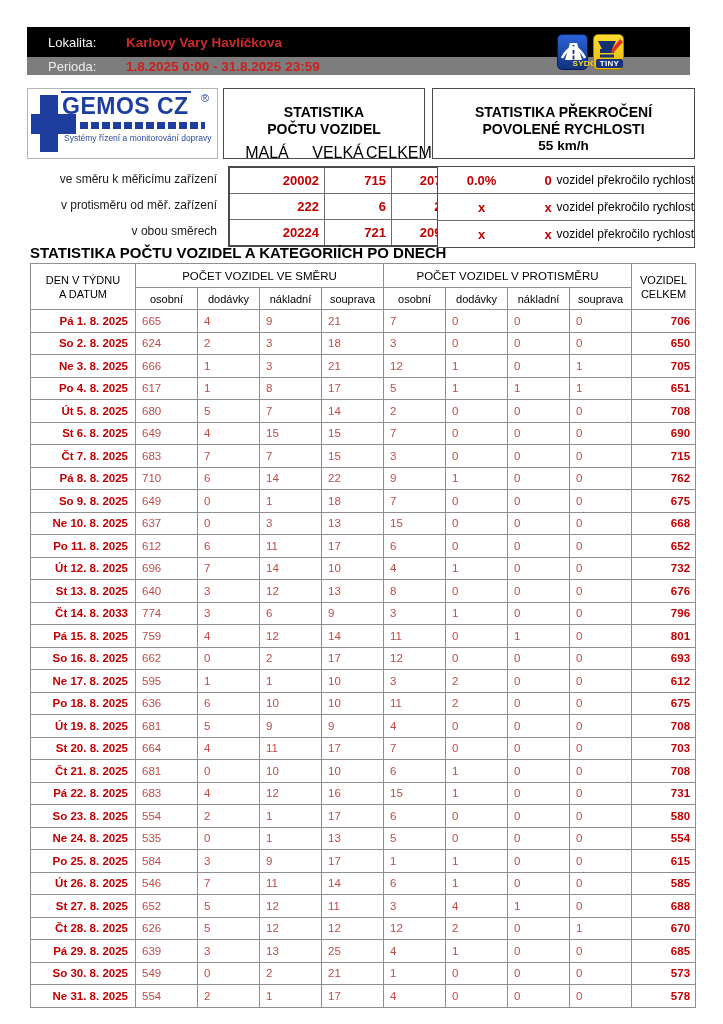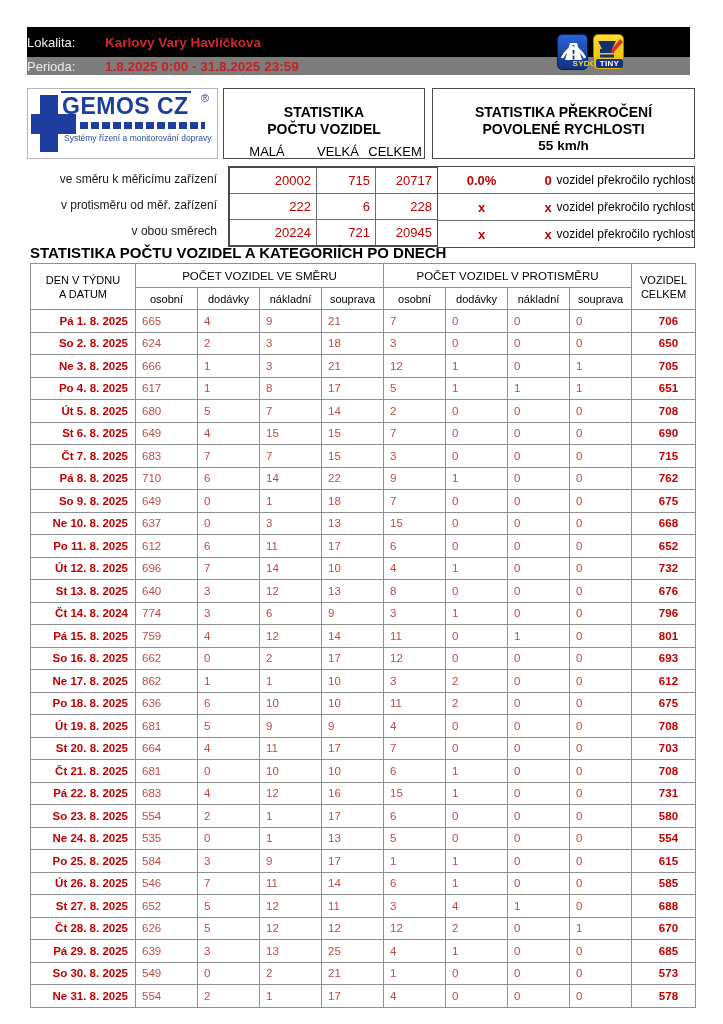--- a/index.html
+++ b/index.html
@@ -6,21 +6,21 @@
   body {
     width:723px; height:1024px; background:#ffffff; position:relative;
     font-family:"Liberation Sans","DejaVu Sans",sans-serif; color:#000;
     overflow:hidden;
   }
 
   
   .bar { position:absolute; left:27px; width:663px; display:flex; align-items:center; }
   .bar-black { top:27px; height:30px; background:#000000; }
   .bar-gray  { top:57px; height:18px; background:#7d7d7d; }
-  .bar-label { font-size:13px; width:70px; }
+  .bar-label { font-size:13px; margin-left:21px; width:70px; }
   .bar-black .bar-label { color:#f0f0f0; }
   .bar-gray  .bar-label { color:#ececec; }
   .bar-value { font-size:13.5px; font-weight:bold; margin-left:8px; }
   .bar-black .bar-value { color:#cc2a2a; }
   .bar-gray  .bar-value { color:#cc1f1f; }
 
   
   .appicon { position:absolute; top:34px; width:31px; height:36px; border-radius:5px; box-sizing:border-box; }
   .appicon svg { position:absolute; top:1px; left:0; }
   .appicon .lbl { position:absolute; bottom:1px; left:12px; width:100%; text-align:center;
@@ -42,32 +42,32 @@
                  background:repeating-linear-gradient(90deg,#1d3e9e 0 8px,transparent 8px 11px); }
   .logo-tagline { position:absolute; left:36px; top:44px; font-size:8.5px; color:#2c4aa0; }
 
   
   .hdr-box { position:absolute; top:88px; height:71px; border:1.5px solid #4a4a4a;
              box-sizing:border-box; text-align:center; }
   .hdr-box .t1 { font-size:14px; font-weight:bold; margin-top:15px; line-height:17px; }
   .hdr-box .t2 { font-size:14px; font-weight:bold; line-height:17px; }
   .hdr-box .t3 { font-size:13.5px; font-weight:bold; line-height:16px; }
   .vbox { left:223px; width:202px; }
-  .vbox .cols { display:flex; margin-top:6px; font-size:13px; font-weight:normal; }
+  .vbox .cols { display:flex; margin-top:6px; font-size:16px; font-weight:normal; }
   .vbox .cols span:nth-child(1){ width:86px; text-align:center; }
   .vbox .cols span:nth-child(2){ width:56px; text-align:center; }
   .vbox .cols span:nth-child(3){ width:58px; text-align:center; }
   .sbox { left:432px; width:263px; }
 
   
   .sum-label { position:absolute; left:27px; width:190px; height:26px; line-height:26px;
                text-align:right; font-size:12px; color:#1a1a1a; }
   .boxA { position:absolute; left:228px; top:166px; border-collapse:collapse; table-layout:fixed; }
-  .boxA td { border:1px solid #6e6e6e; width:64px; height:25px; text-align:right; padding:0 5px 0 0;
-             font-size:13px; font-weight:normal; color:#c00000; }
+  .boxA td { border:1px solid #6e6e6e; width:64px; height:25px; text-align:right; padding:0 5px 0 8px;
+             font-size:13px; font-weight:bold; color:#c00000; }
   .boxA td.c1 { width:81px; } .boxA td.c2 { width:53px; } .boxA td.c3 { width:56px; }
   .boxA { border:2px solid #4a4a4a; }
   .boxB { position:absolute; left:437px; top:166px; width:258px; border:1.5px solid #4a4a4a;
           box-sizing:border-box; background:#fff; }
   .boxB .row { display:flex; align-items:center; height:26px; border-bottom:1px solid #6e6e6e; }
   .boxB .row:last-child { border-bottom:none; }
   .boxB .pct { width:98px; text-align:center; font-size:13px; font-weight:bold; color:#c00000; }
   .boxB .cnt { width:30px; text-align:right; font-size:13px; font-weight:bold; color:#c00000; }
   .boxB .sfx { margin-left:5px; font-size:12px; color:#000; white-space:nowrap; }
 
@@ -76,21 +76,21 @@
   .daily { position:absolute; left:30px; top:263px; border-collapse:collapse; table-layout:fixed;
            width:665px; }
   .daily th, .daily td { border:1px solid #8f8f8f; overflow:hidden; white-space:nowrap; box-sizing:border-box; }
   .daily thead th { font-weight:normal; color:#000; background:#fff; }
   .daily .gh { font-size:11.5px; height:24px; }
   .daily .sh { font-size:11px; height:22px; }
   .daily .twoLine { font-size:11px; line-height:14px; }
   .daily td { height:22.5px; font-size:11.5px; }
   .daily td.date  { font-weight:bold; color:#c00000; text-align:right; padding-right:7px; }
   .daily td.val   { color:#bf4a45; text-align:left; padding-left:6px; }
-  .daily td.total { font-weight:bold; color:#c00000; text-align:right; padding-right:17px; }
+  .daily td.total { font-weight:bold; color:#c00000; text-align:right; padding-right:5px; }
 </style>
 </head>
 <body>
 
 <div class="bar bar-black">
   <span class="bar-label">Lokalita:</span>
   <span class="bar-value">Karlovy Vary Havlíčkova</span>
 </div>
 
 <div class="bar bar-gray">
@@ -388,21 +388,21 @@
     <td class="val">12</td>
     <td class="val">13</td>
     <td class="val">8</td>
     <td class="val">0</td>
     <td class="val">0</td>
     <td class="val">0</td>
     <td class="total">676</td>
   </tr>
 
   <tr>
-    <td class="date">Čt 14. 8. 2024</td>
+    <td class="date">Čt 14. 8. 2033</td>
     <td class="val">774</td>
     <td class="val">3</td>
     <td class="val">6</td>
     <td class="val">9</td>
     <td class="val">3</td>
     <td class="val">1</td>
     <td class="val">0</td>
     <td class="val">0</td>
     <td class="total">796</td>
   </tr>
@@ -428,21 +428,21 @@
     <td class="val">17</td>
     <td class="val">12</td>
     <td class="val">0</td>
     <td class="val">0</td>
     <td class="val">0</td>
     <td class="total">693</td>
   </tr>
 
   <tr>
     <td class="date">Ne 17. 8. 2025</td>
-    <td class="val">862</td>
+    <td class="val">595</td>
     <td class="val">1</td>
     <td class="val">1</td>
     <td class="val">10</td>
     <td class="val">3</td>
     <td class="val">2</td>
     <td class="val">0</td>
     <td class="val">0</td>
     <td class="total">612</td>
   </tr>
 

